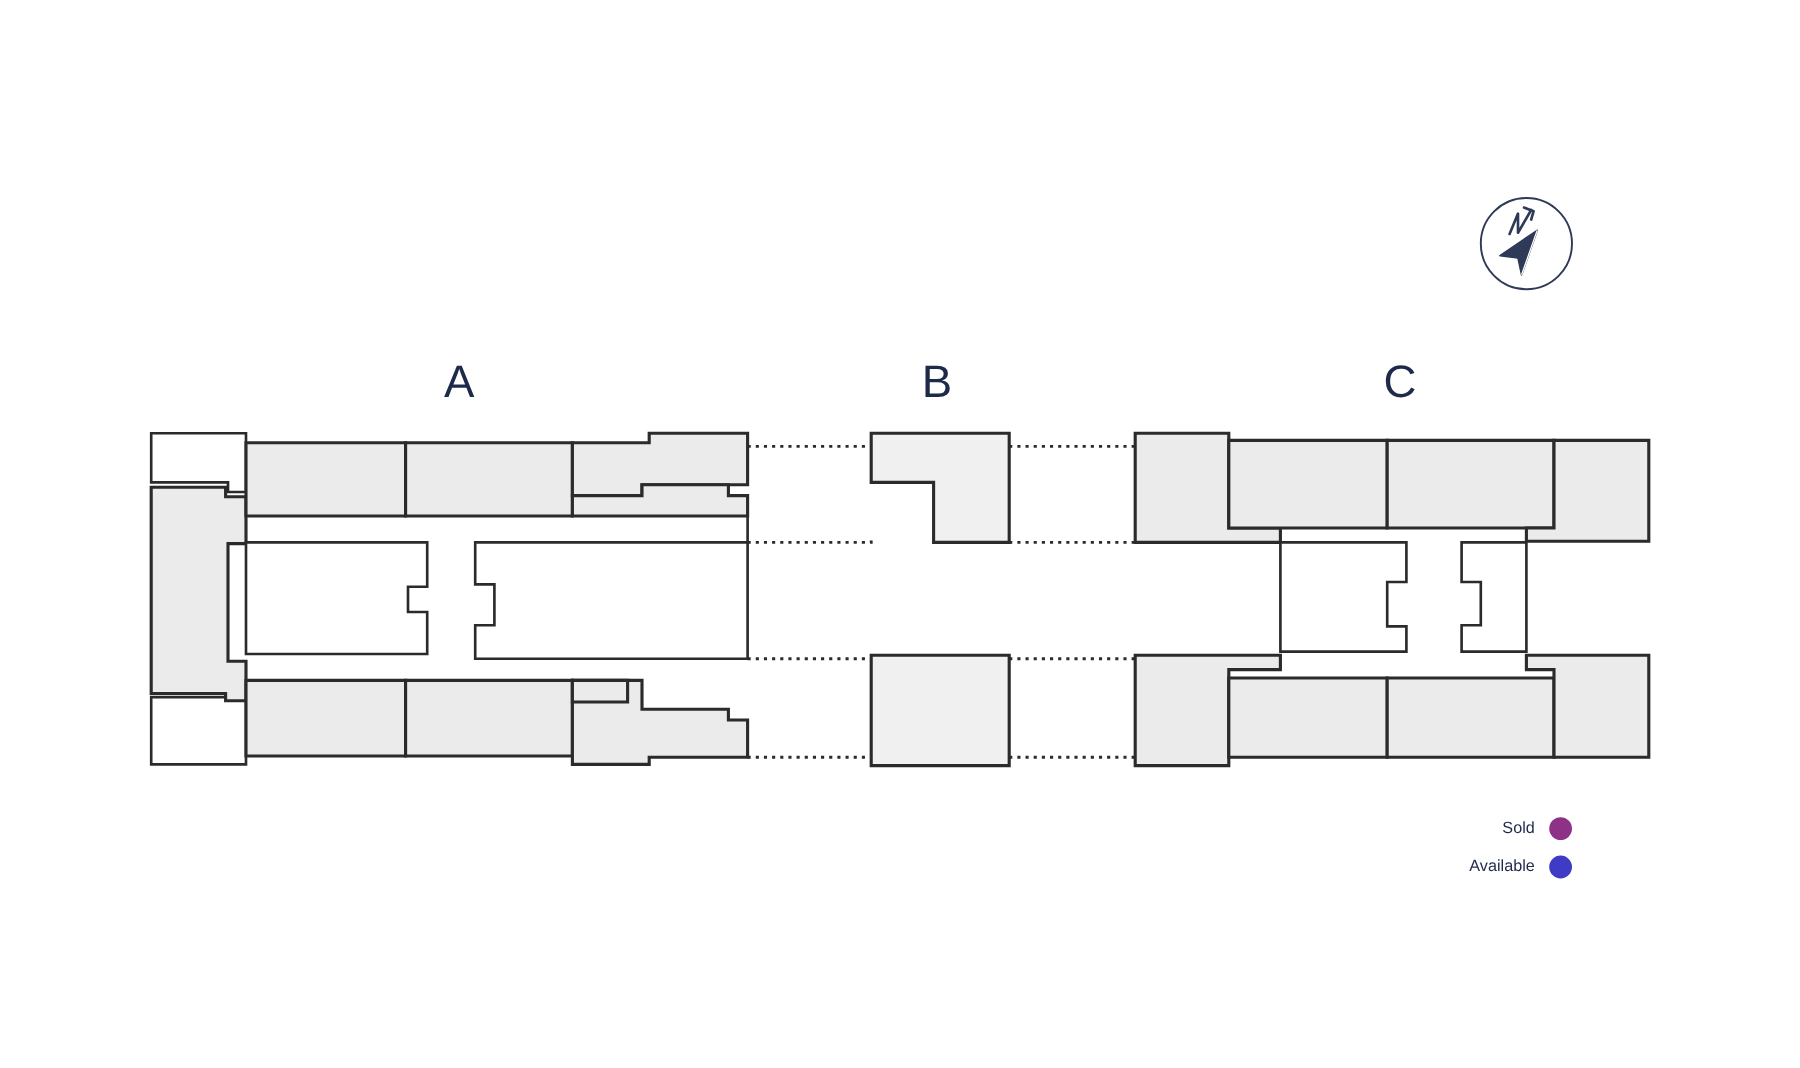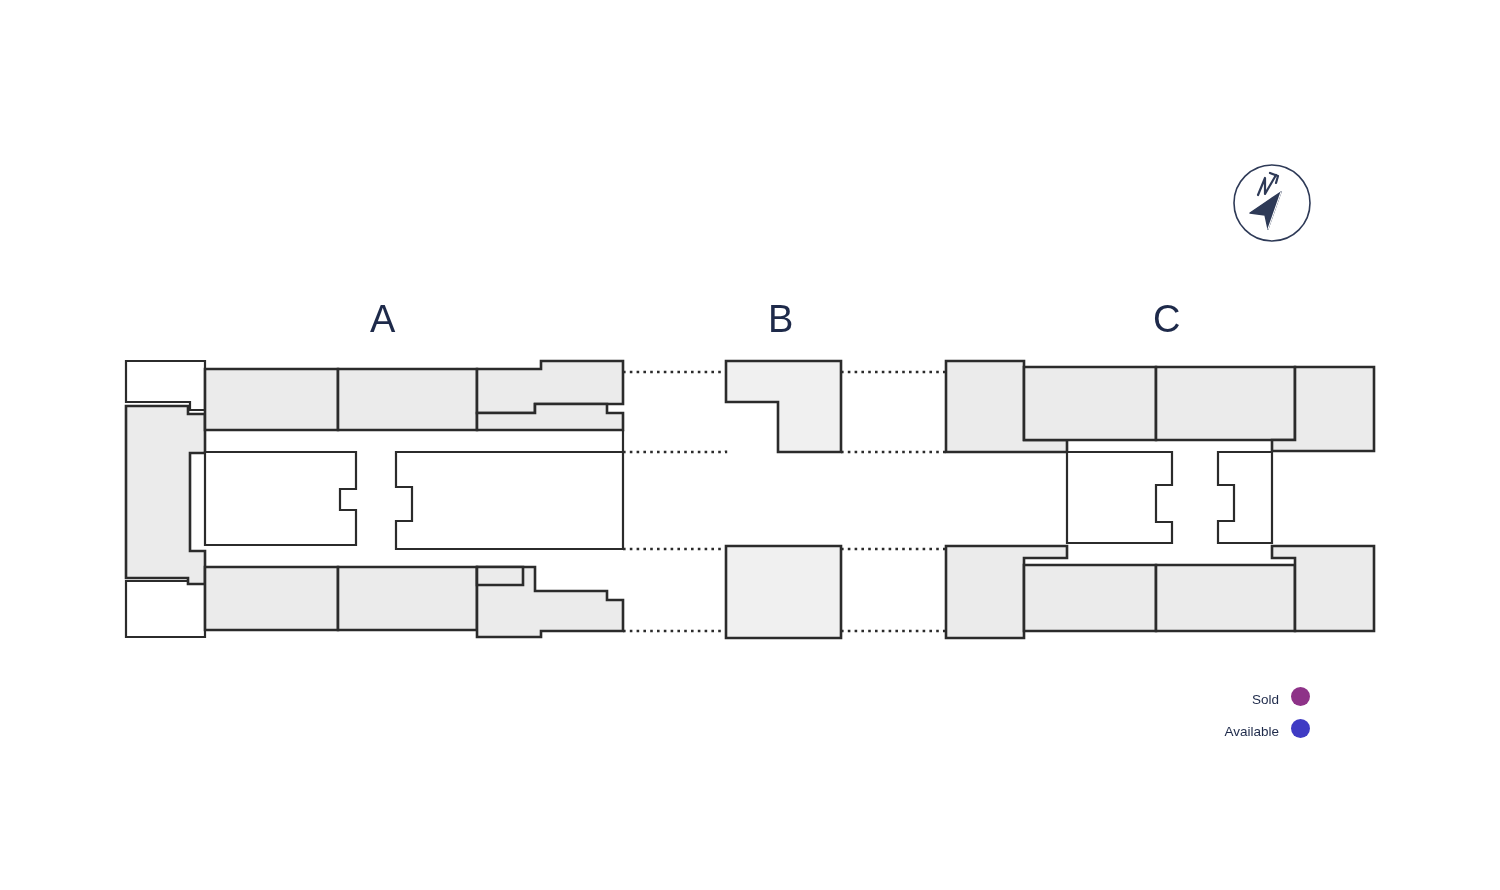--- a/index.html
+++ b/index.html
@@ -88,21 +88,21 @@
 
   
   .legend {
     position: absolute;
     left: 1180px;
     top: 674px;
     width: 130px;
   }
   .legend-row {
     display: flex;
-    align-items: flex-end;
+    align-items: center;
     justify-content: flex-end;
     height: 32px;
     gap: 12px;
   }
   .legend-label {
     font-size: 13.5px;
     color: #1e2a4a;
     line-height: 1;
     white-space: nowrap;
   }

